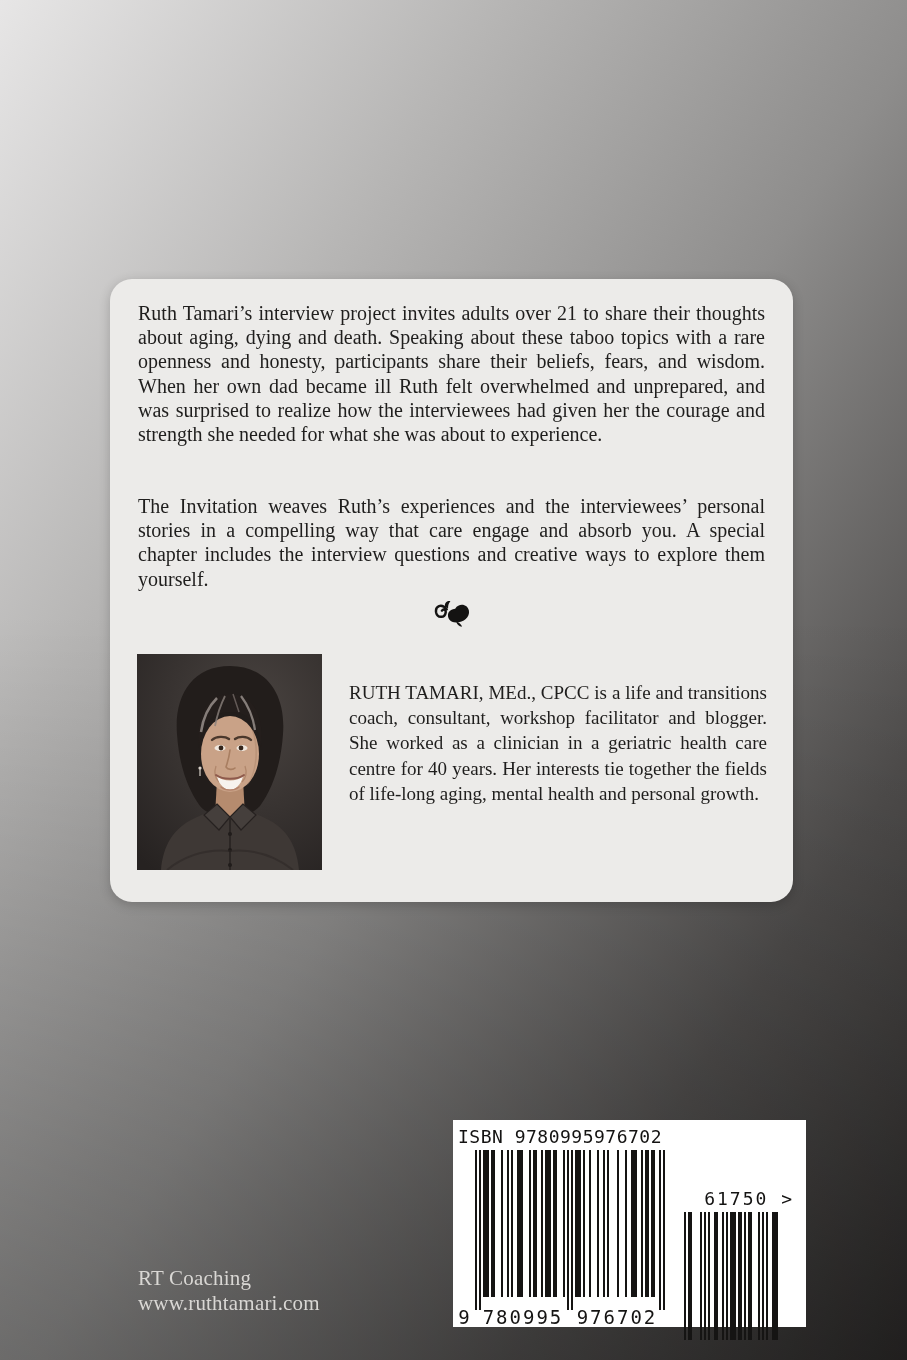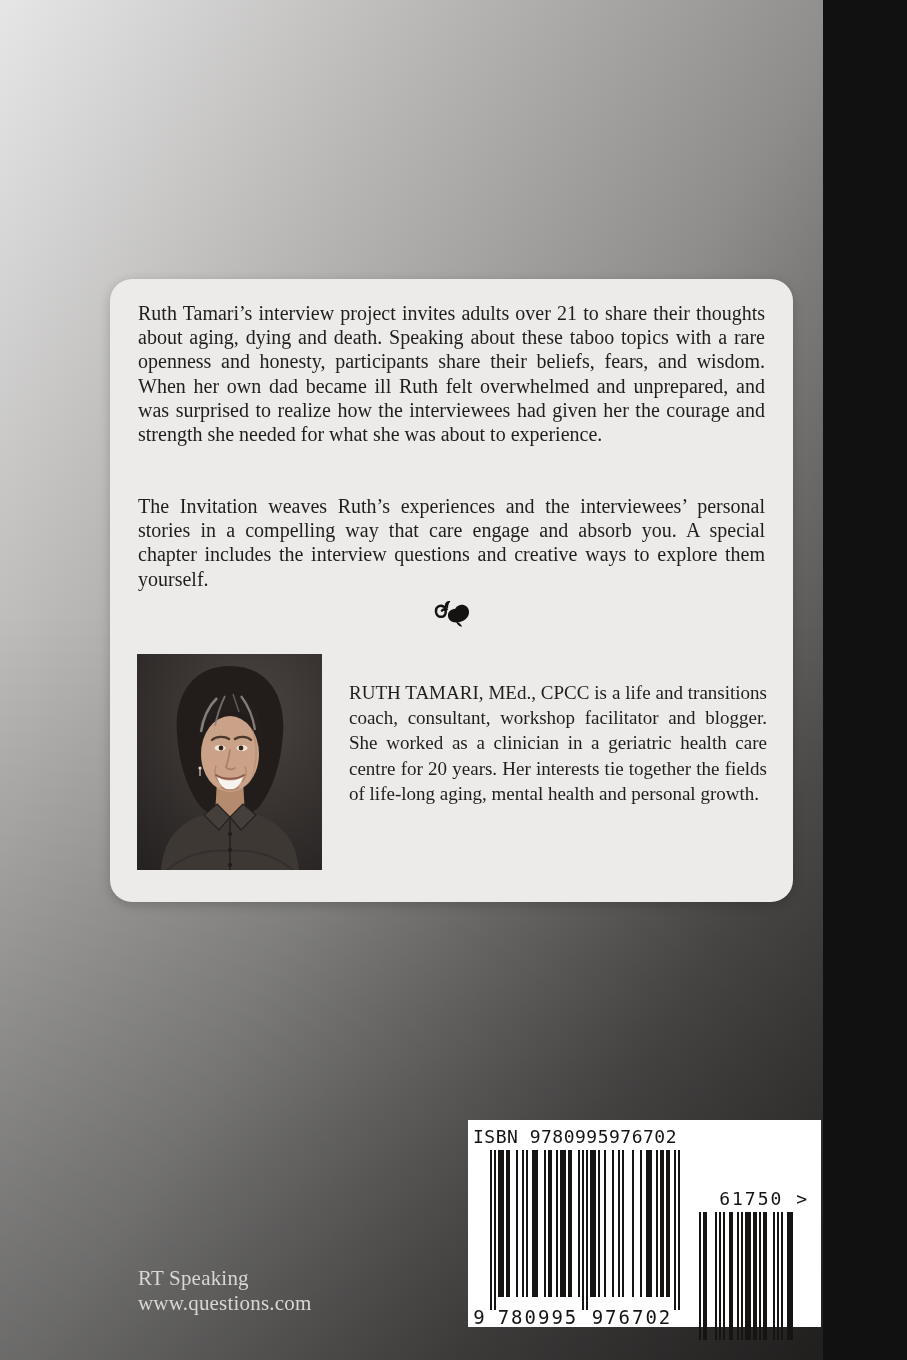--- a/index.html
+++ b/index.html
@@ -1,17 +1,17 @@
 <!DOCTYPE html>
 <html><head>
 <meta charset="utf-8">
 <style>
   html,body{margin:0;padding:0;background:#111;}
   .page{
-    position:relative;width:823px;height:1360px;overflow:hidden;
+    position:relative;width:907px;height:1360px;overflow:hidden;
     background:
       linear-gradient(rgba(0,0,0,0) 45%, rgba(0,0,0,0.26) 100%),
       linear-gradient(to bottom right, #e7e6e6 0%, #b6b5b4 28%, #8e8d8c 52%, #504e4d 78%, #2b2928 100%);
     font-family:"Liberation Serif", serif;
   }
   .panel{
     position:absolute;left:110px;top:279px;width:683px;height:623px;
     background:#ecebe9;border-radius:22px;
     box-shadow:0 3px 12px rgba(0,0,0,0.20);
   }
@@ -26,21 +26,21 @@
   .photo svg{display:block;}
   .bio{
     position:absolute;left:239px;top:401px;width:418px;margin:0;
     text-align:justify;font-size:19px;line-height:25.2px;color:#1f1e1d;
   }
   .footer{
     position:absolute;left:138px;top:1266px;color:#d9d7d4;
     font-size:21px;line-height:24.5px;letter-spacing:0.2px;
   }
   .barcode-box{
-    position:absolute;left:468px;top:1120px;width:353px;height:207px;
+    position:absolute;left:453px;top:1120px;width:353px;height:207px;
     background:#ffffff;color:#141312;text-decoration:underline;
   }
   .isbn-label{
     position:absolute;left:4px;top:6px;width:206px;text-align:center;
     font-family:"DejaVu Sans Mono", monospace;font-size:18px;letter-spacing:0.5px;white-space:nowrap;
   }
   .ean-main{position:absolute;left:4px;top:30px;width:210px;height:177px;}
   .ean-supp{position:absolute;left:229px;top:30px;width:112px;}
   .supp-label{
     font-family:"DejaVu Sans Mono", monospace;font-size:18px;letter-spacing:2px;
@@ -102,26 +102,26 @@
         <path d="M80 150 L93 163 L82 176 L67 161 Z" fill="#453f3c" stroke="#262120" stroke-width="1.2"></path>
         <path d="M106 150 L93 163 L104 176 L119 161 Z" fill="#453f3c" stroke="#262120" stroke-width="1.2"></path>
         <path d="M93 164 L93 216" stroke="#2b2624" stroke-width="2"></path>
         <circle cx="93" cy="180" r="2" fill="#201c1a"></circle>
         <circle cx="93" cy="196" r="2" fill="#201c1a"></circle>
         <circle cx="93" cy="211" r="2" fill="#201c1a"></circle>
         <path d="M30 216 C50 200 70 195 93 197 C116 195 136 200 156 216" stroke="#2b2624" stroke-width="2" fill="none" opacity="0.55"></path>
       </svg>
     </div>
 
-    <p class="bio">RUTH TAMARI, MEd., CPCC is a life and transitions coach, consultant, workshop facilitator and blogger. She worked as a clinician in a geriatric health care centre for 20 years. Her interests tie together the fields of life-long aging, mental health and personal growth.</p>
+    <p class="bio">RUTH TAMARI, MEd., CPCC is a life and transitions coach, consultant, workshop facilitator and blogger. She worked as a clinician in a geriatric health care centre for 40 years. Her interests tie together the fields of life-long aging, mental health and personal growth.</p>
   </div>
 
   <div class="footer">
-    <div>RT Speaking</div>
-    <div>www.questions.com</div>
+    <div>RT Coaching</div>
+    <div>www.ruthtamari.com</div>
   </div>
 
   <div class="barcode-box">
     <div class="isbn-label">ISBN 9780995976702</div>
     <div class="ean-main"><svg width="210" height="177">
           <rect x="18" y="0" width="2" height="160" fill="#151413"></rect>
           <rect x="22" y="0" width="2" height="160" fill="#151413"></rect>
           <rect x="26" y="0" width="2" height="147" fill="#151413"></rect>
           <rect x="28" y="0" width="2" height="147" fill="#151413"></rect>
           <rect x="30" y="0" width="2" height="147" fill="#151413"></rect>

